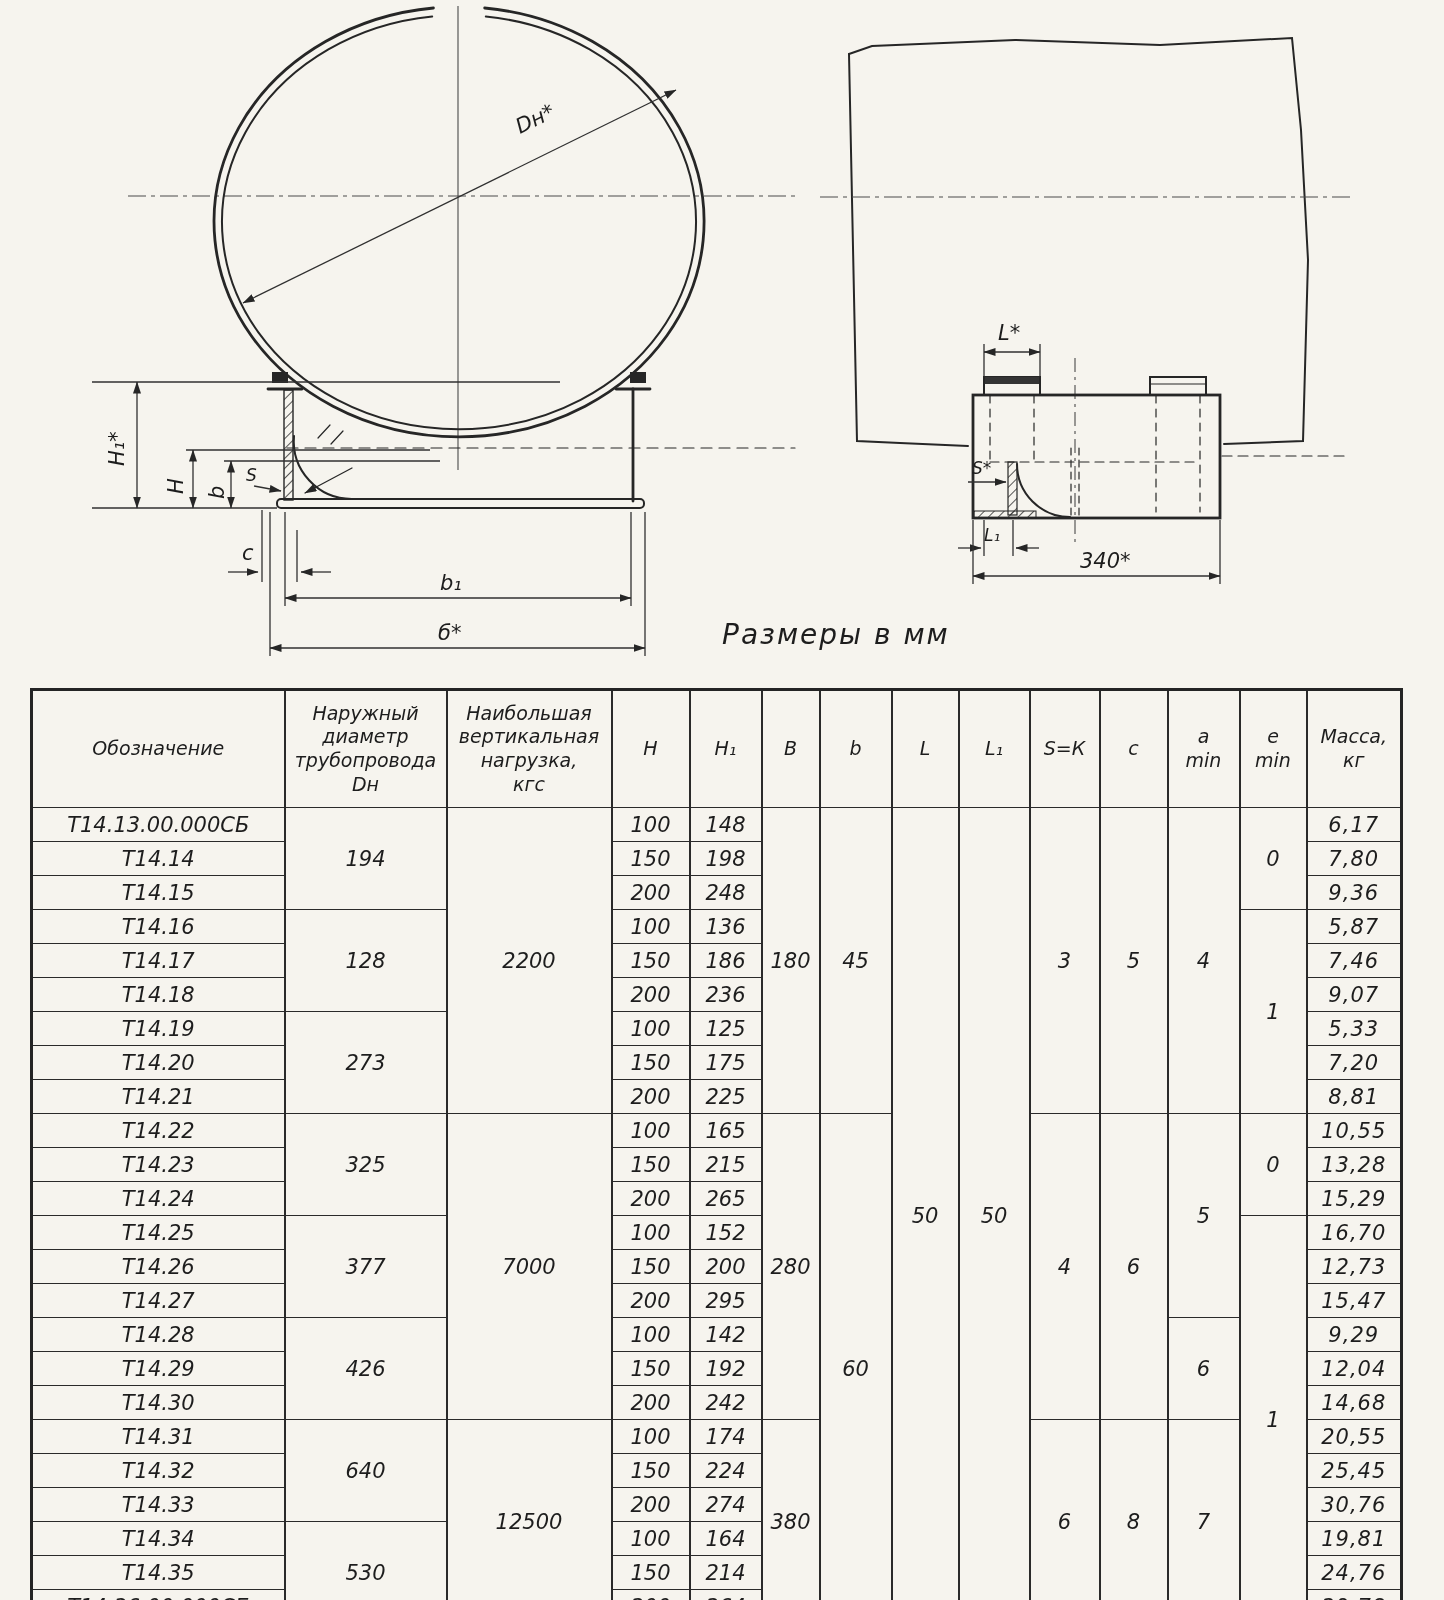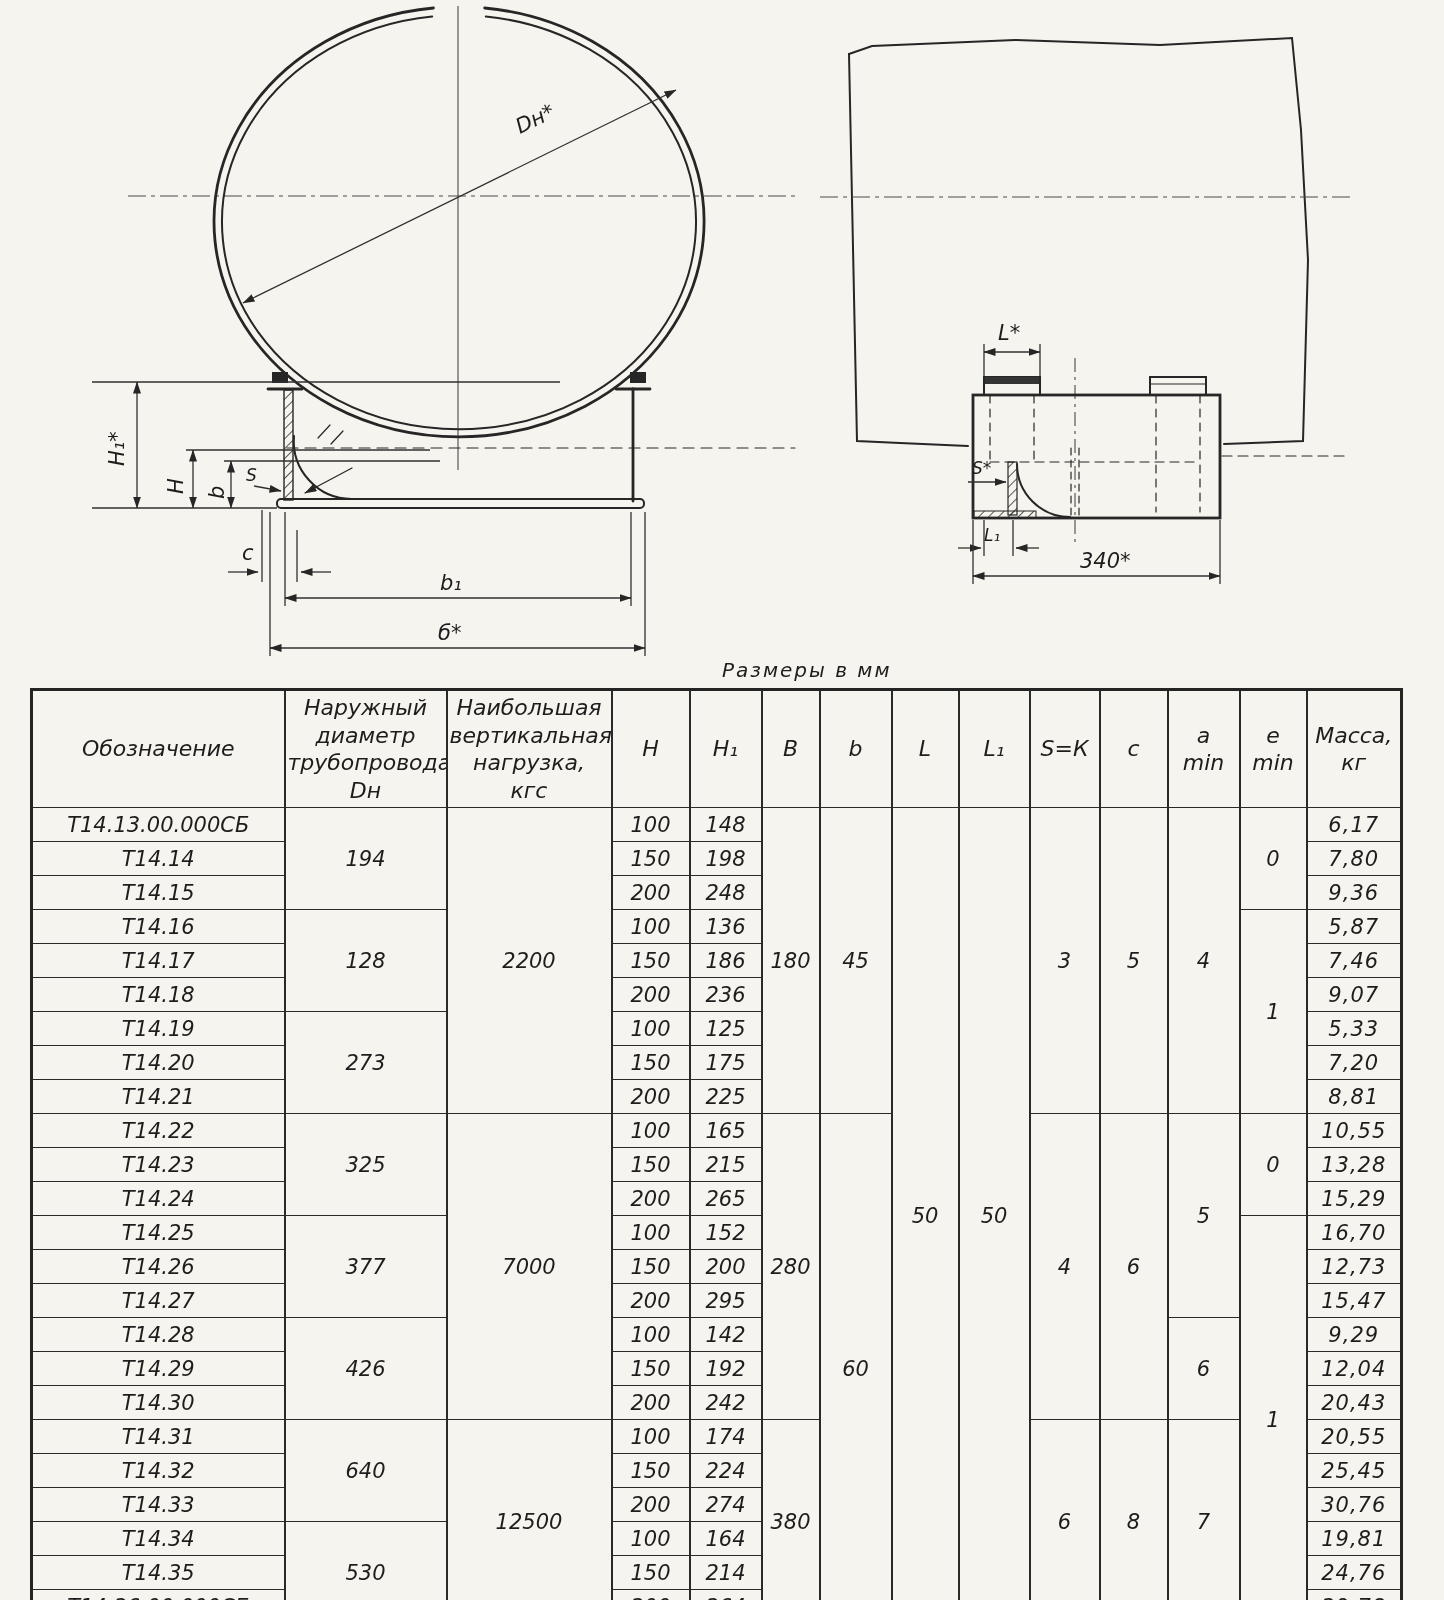--- a/index.html
+++ b/index.html
@@ -7,28 +7,28 @@
         font-family:"DejaVu Sans",sans-serif;color:#1d1d1d;}
   svg{position:absolute;left:0;top:0;}
   .ln{stroke:#262626;fill:none;stroke-linecap:round;}
   .thin{stroke-width:1.2;}
   .med{stroke-width:2;}
   .thk{stroke-width:2.8;}
   .cl{stroke:#4a4a4a;stroke-width:1.1;fill:none;}
   .dim{stroke:#303030;stroke-width:1.3;fill:none;}
   .dt{font-family:"DejaVu Sans",sans-serif;font-style:italic;font-size:21px;fill:#1c1c1c;}
   .dts{font-size:17px;}
-  .tbl-title{position:absolute;left:722px;top:658px;font-style:italic;font-size:20px;
+  .tbl-title{position:absolute;left:722px;top:618px;font-style:italic;font-size:28px;
              letter-spacing:2px;}
   table.dims{position:absolute;left:30px;top:688px;width:1370px;border-collapse:collapse;
              table-layout:fixed;border:3px solid #242424;}
   table.dims th,table.dims td{border:1.5px solid #2a2a2a;border-left-width:2.2px;
              border-right-width:2.2px;font-style:italic;font-weight:normal;
              text-align:center;vertical-align:middle;overflow:hidden;}
-  table.dims th{font-size:22px;white-space:pre-line;line-height:1.25;height:112px;padding:2px;}
+  table.dims th{font-size:19px;white-space:pre-line;line-height:1.25;height:112px;padding:2px;}
   table.dims td{font-size:21px;height:33px;padding:0 2px;}
   td.c-des{text-align:left;padding-left:28px;margin-top:33px;}
   td.c-mass{letter-spacing:1px;}
 </style>
 </head>
 <body>
 
 <div class="page">
 
   <svg width="1444" height="688" viewBox="0 0 1444 688">
@@ -317,21 +317,21 @@
         <tr>
           <td class="c-des">Т14.29</td>
           <td>150</td>
           <td>192</td>
           <td class="c-mass">12,04</td>
         </tr>
         <tr>
           <td class="c-des">Т14.30</td>
           <td>200</td>
           <td>242</td>
-          <td class="c-mass">20,43</td>
+          <td class="c-mass">14,68</td>
         </tr>
         <tr>
           <td class="c-des">Т14.31</td>
           <td rowspan="3">640</td>
           <td rowspan="6">12500</td>
           <td>100</td>
           <td>174</td>
           <td rowspan="6">380</td>
           <td rowspan="6">6</td>
           <td rowspan="6">8</td>

